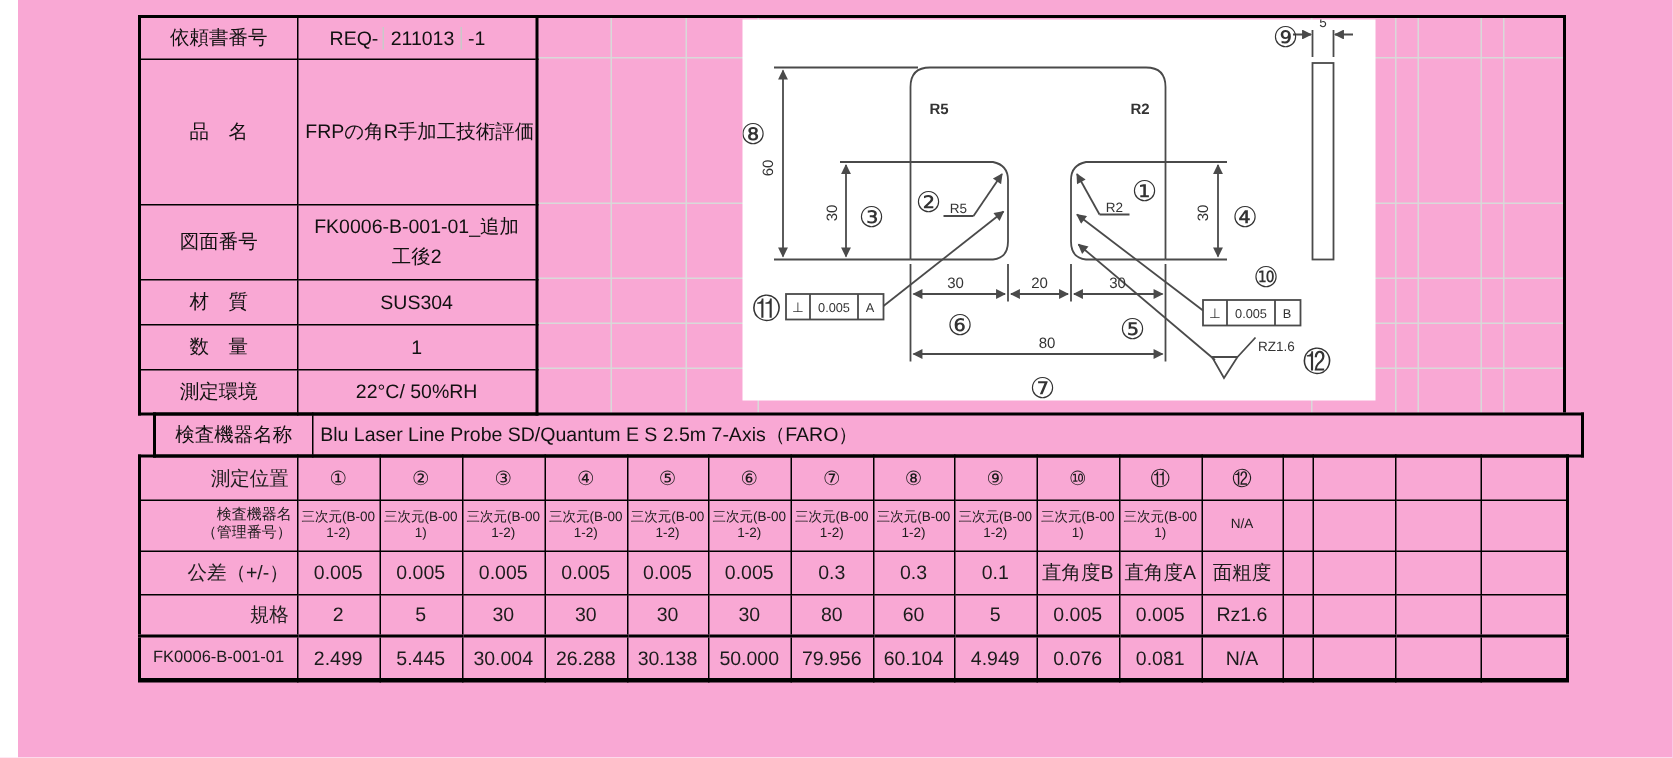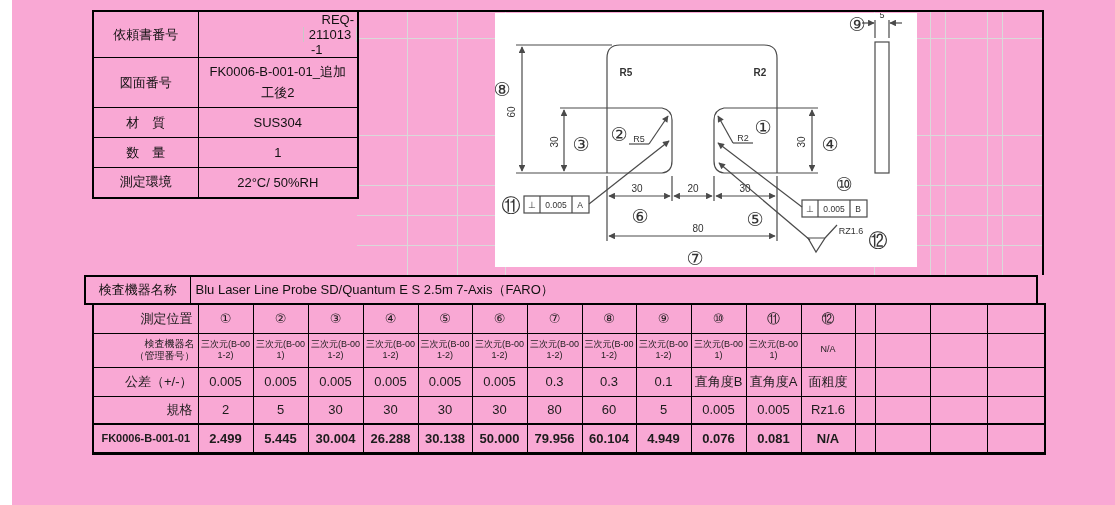--- a/index.html
+++ b/index.html
@@ -9,29 +9,29 @@
   .gl-h{position:absolute;left:345px;width:687px;height:1px;background:#d9d9d9;}
   .gl-v{position:absolute;top:10px;height:265px;width:1px;background:#d9d9d9;}
   
   .frame-top{position:absolute;left:80px;top:10px;width:952px;height:2px;background:#000;}
   .frame-right{position:absolute;left:1030px;top:10px;width:2px;height:265px;background:#000;}
   
   table{border-collapse:collapse;table-layout:fixed;}
   .tblA{position:absolute;left:80px;top:10px;width:265px;border:2px solid #000;}
   .tblA td{border:1.5px solid #000;font-size:13px;vertical-align:middle;text-align:center;padding:0;}
   .tblA .lblcell{letter-spacing:0px;}
-  .vparts{display:flex;height:100%;align-items:flex-end;flex-direction:column;}
+  .vparts{display:flex;height:100%;align-items:flex-end;}
   .vparts span{display:block;}
   .vp0{width:55px;text-align:right;padding-right:3px;}
   .vp1{width:52px;text-align:center;border-left:1px solid #c9c9c9;border-right:1px solid #c9c9c9;}
   .vp2{width:46px;text-align:left;padding-left:4px;}
   .val-left{text-align:left !important;padding-left:5px !important;}
   .val-wrap{word-break:break-all;line-height:1.55;padding:0 6px !important;}
   
-  .tblC{position:absolute;left:72px;top:275px;width:952px;border:2px solid #000;}
+  .tblC{position:absolute;left:90px;top:275px;width:952px;border:2px solid #000;}
   .tblC td{border:1.5px solid #000;font-size:13px;vertical-align:middle;padding:0;}
   .tblC .lblcell{text-align:center;}
   .tblC .eqval{text-align:left;padding-left:5px;}
   
   .tblB{position:absolute;left:80px;top:303px;width:952px;border:2.5px solid #000;border-bottom:3px solid #000;}
   .tblB td{border:1.5px solid #000;font-size:13px;text-align:center;vertical-align:middle;padding:0 1px;color:#1c1c1c;}
   .tblB .lbl{text-align:right;padding-right:5px;}
   .lbl-1{font-size:10px !important;line-height:1.25;white-space:pre-line;padding-right:3px !important;}
   .lbl-4{font-size:11px !important;text-align:center !important;padding-right:1px !important;}
   .lbl-5{font-weight:bold;text-align:center !important;font-size:13px !important;}
@@ -75,20 +75,24 @@
     <tbody>
         <tr style="height:28px;">
       <td class="lblcell">依頼書番号</td>
       <td>
         <div class="vparts">
           <span class="vp0">REQ-</span>
           <span class="vp1">211013</span>
           <span class="vp2">-1</span>
         </div>
       </td>
+    </tr>
+    <tr style="height:97px;">
+      <td class="lblcell">品　名</td>
+      <td class="val-left">FRPの角R手加工技術評価</td>
     </tr>
     <tr style="height:50px;">
       <td class="lblcell">図面番号</td>
       <td class="val-wrap">FK0006-B-001-01_追加工後2</td>
     </tr>
     <tr style="height:30px;">
       <td class="lblcell">材　質</td>
       <td>SUS304</td>
     </tr>
     <tr style="height:30px;">
@@ -206,21 +210,21 @@
           <td class="val val-3">60</td>
           <td class="val val-3">5</td>
           <td class="val val-3">0.005</td>
           <td class="val val-3">0.005</td>
           <td class="val val-3">Rz1.6</td>
           <td class="empty"></td>
           <td class="empty"></td>
           <td class="empty"></td>
           <td class="empty"></td>
         </tr>
-        <tr class="rrow rrow-4" style="height: 29px; font-weight: bold;">
+        <tr class="rrow rrow-4" style="height: 29px;">
           <td class="lbl lbl-4">FK0006-B-001-01</td>
           <td class="val val-4">2.499</td>
           <td class="val val-4">5.445</td>
           <td class="val val-4">30.004</td>
           <td class="val val-4">26.288</td>
           <td class="val val-4">30.138</td>
           <td class="val val-4">50.000</td>
           <td class="val val-4">79.956</td>
           <td class="val val-4">60.104</td>
           <td class="val val-4">4.949</td>

